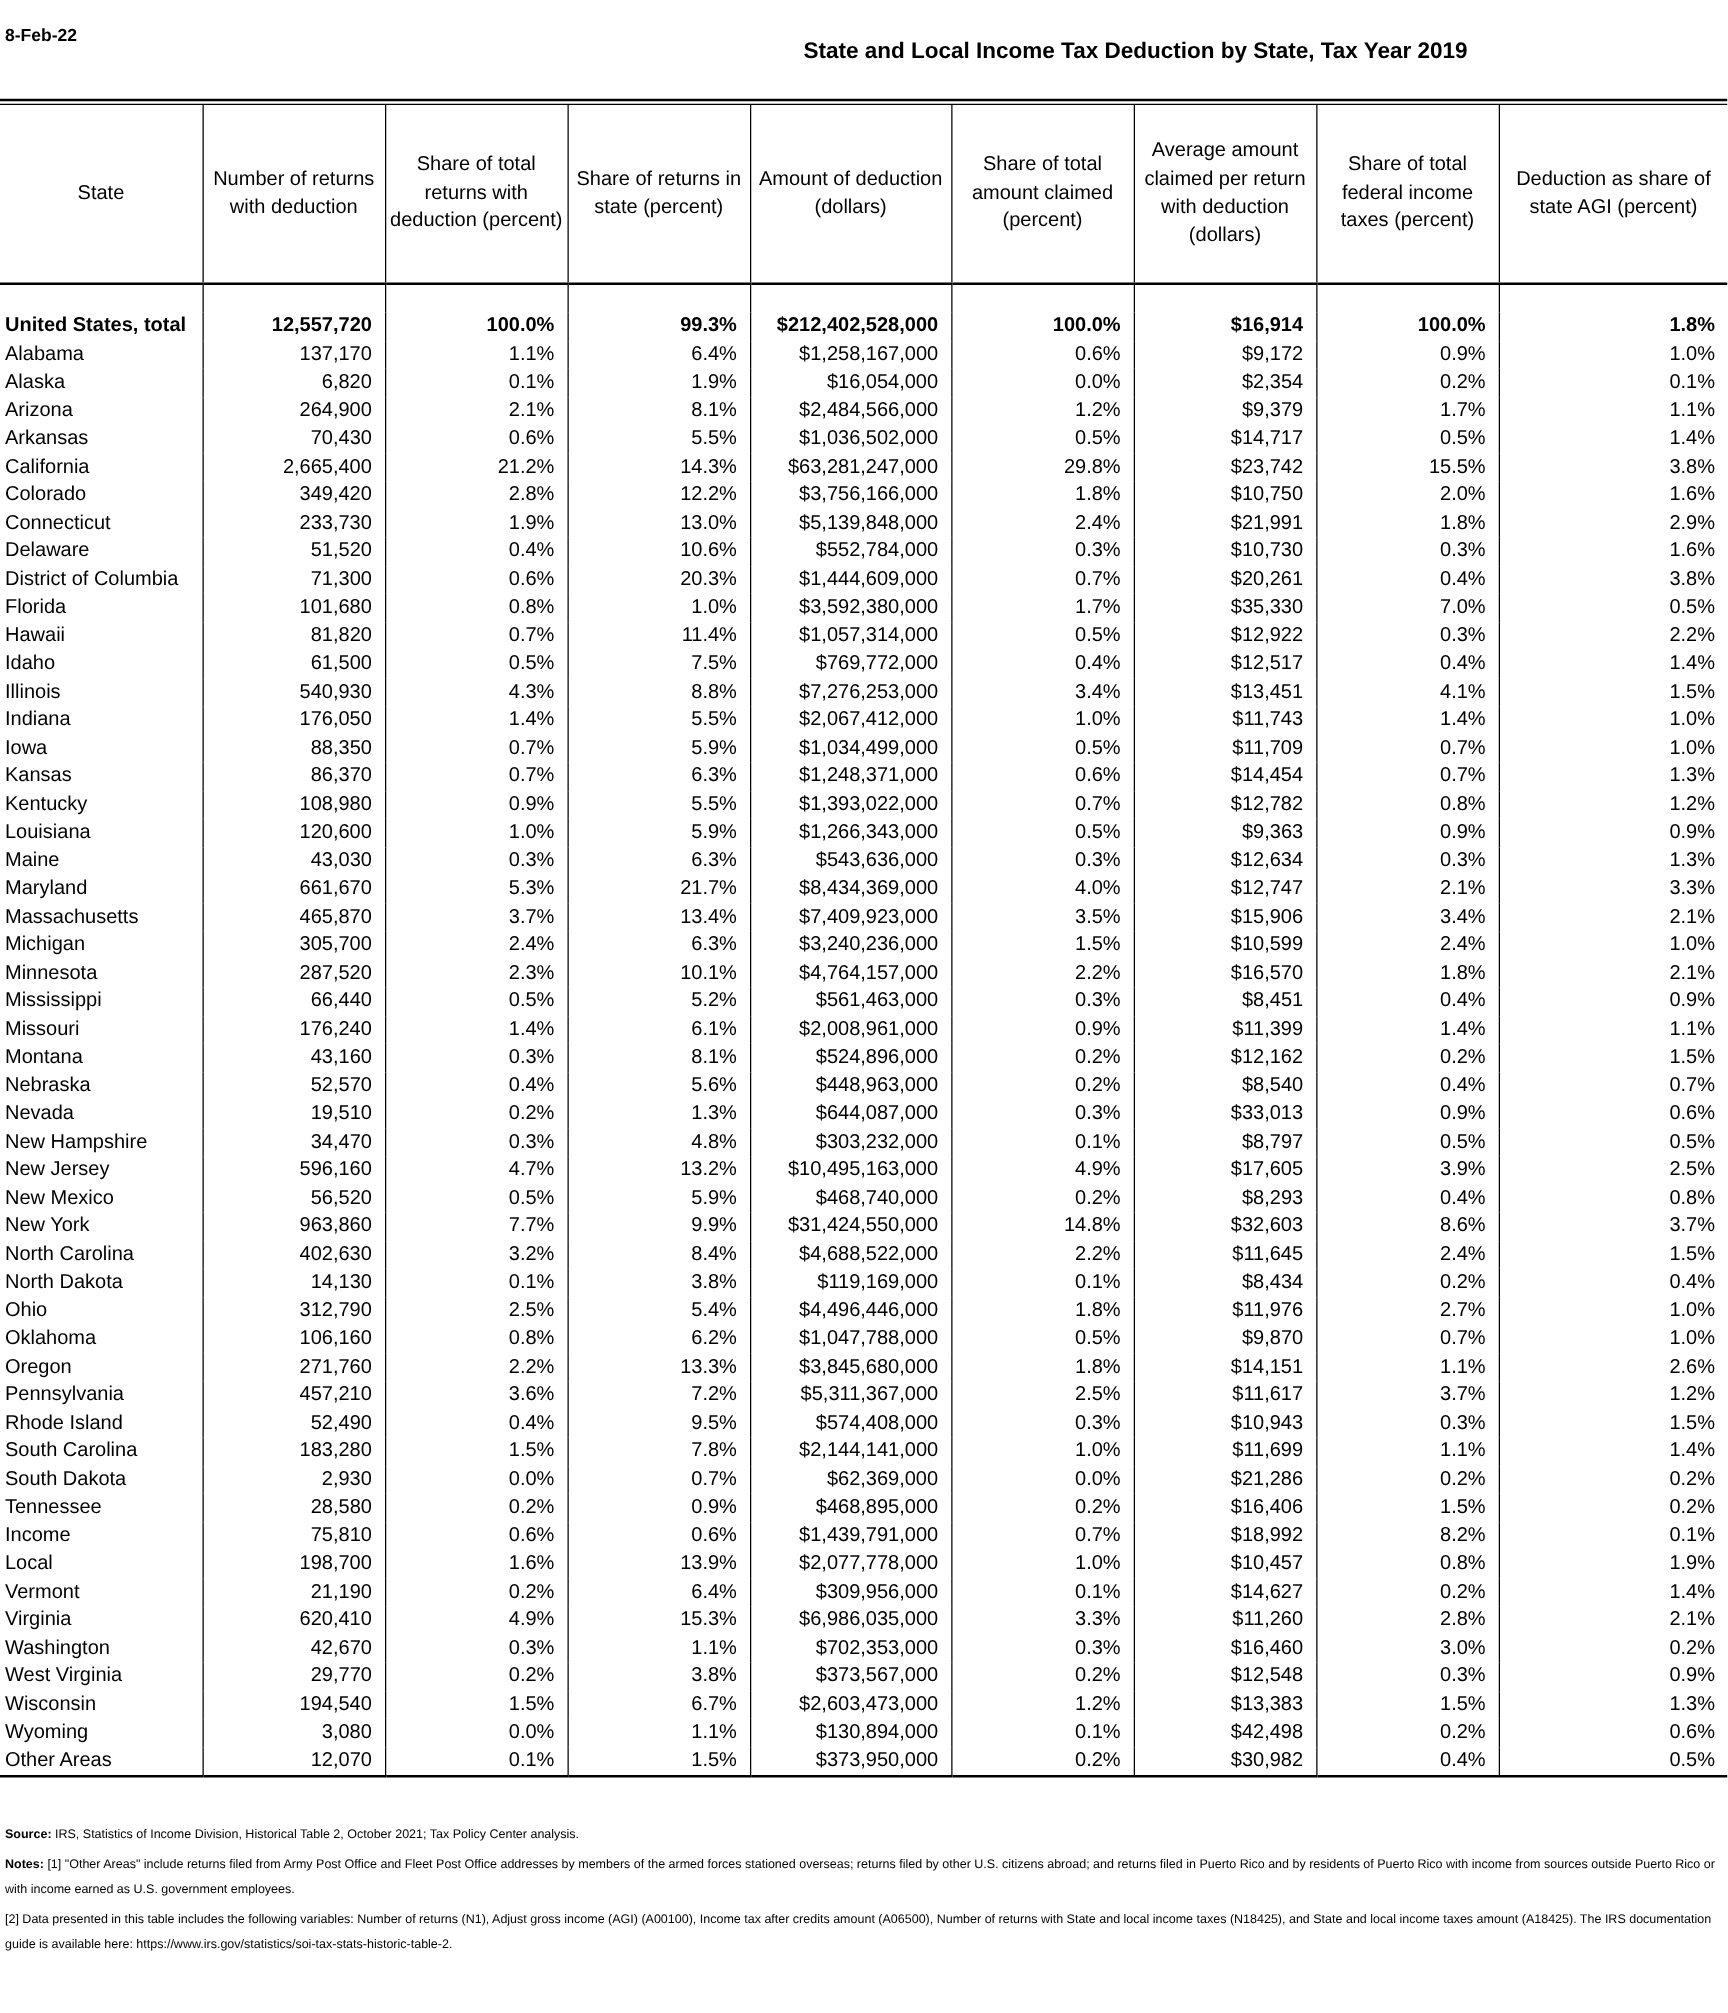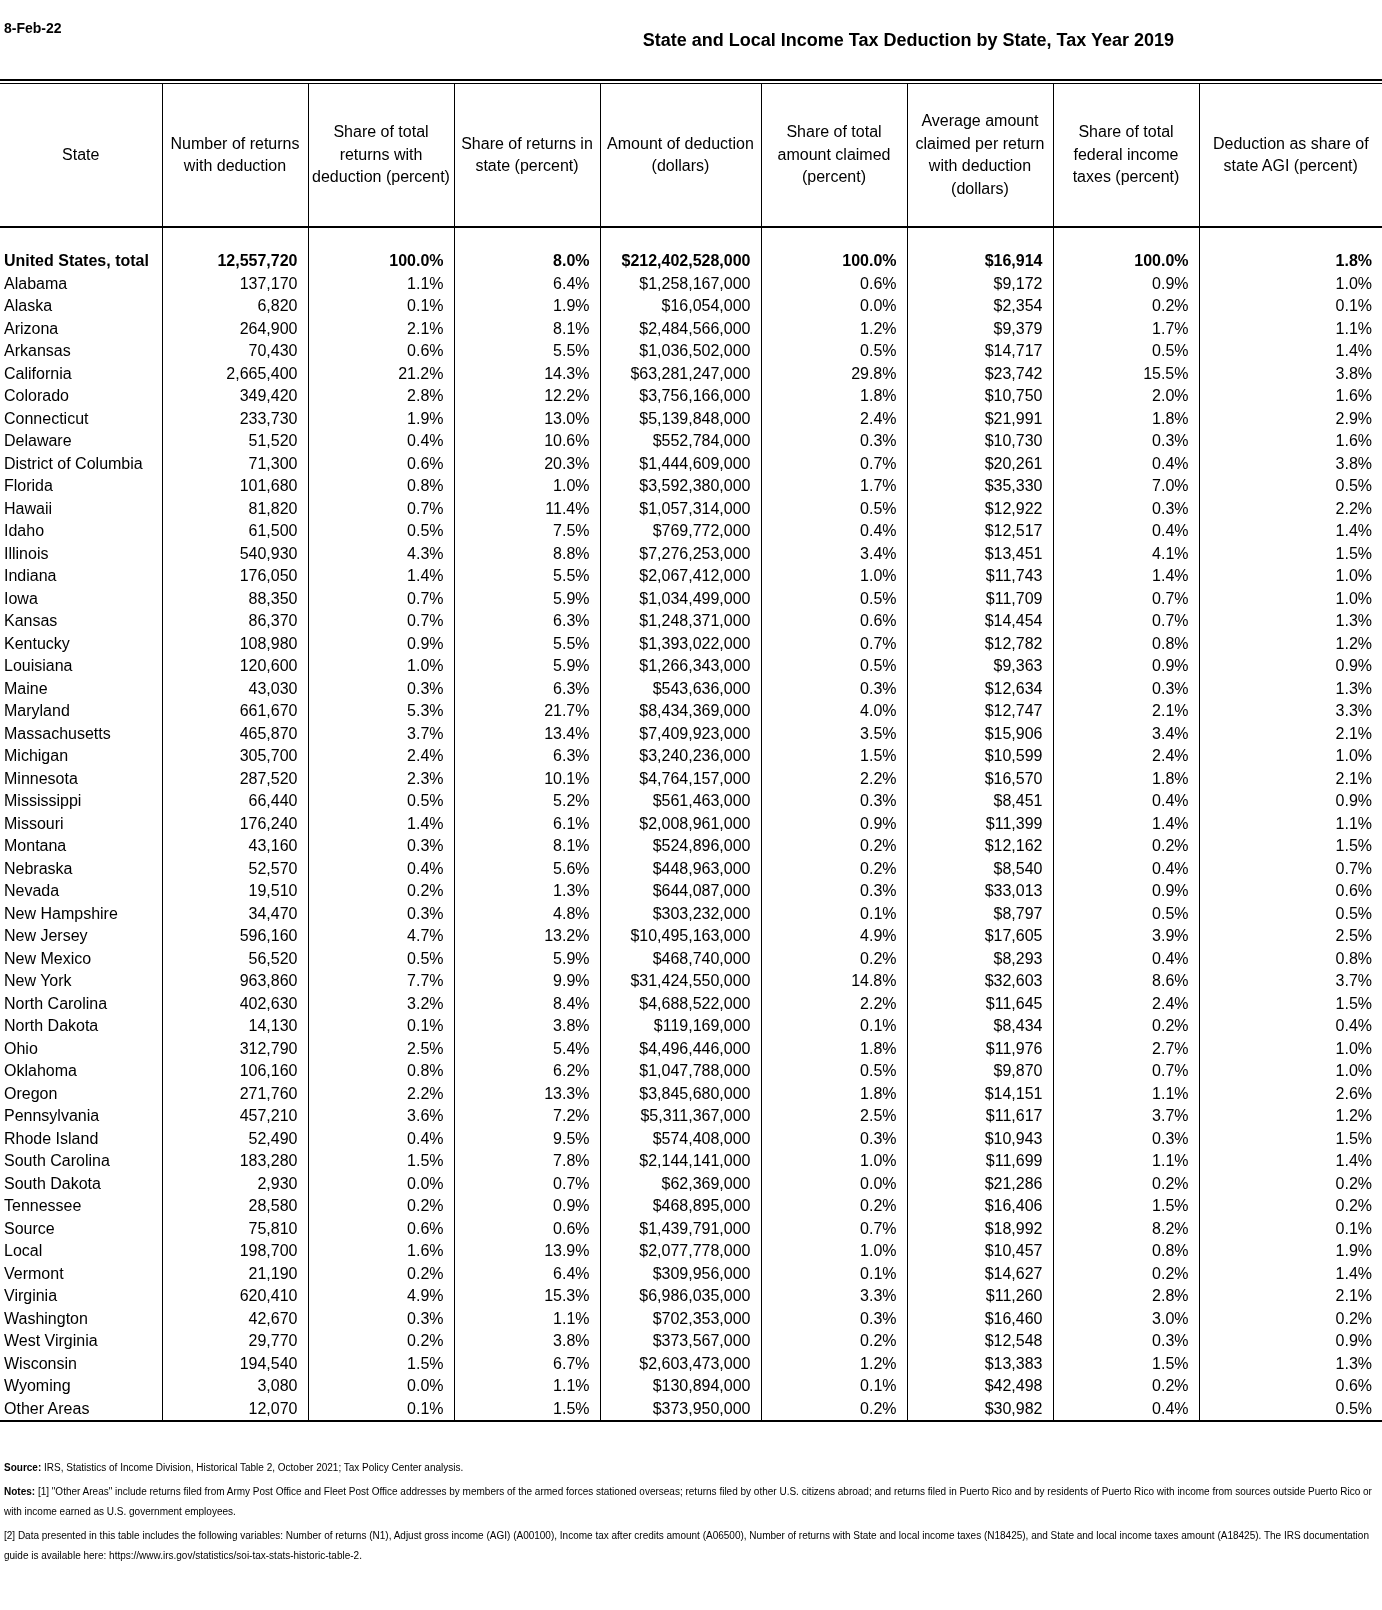--- a/index.html
+++ b/index.html
@@ -69,21 +69,21 @@
           <td></td>
           <td></td>
           <td></td>
           <td></td>
           <td></td>
         </tr>
       <tr class="total">
         <td class="s">United States, total</td>
         <td class="n">12,557,720</td>
         <td class="n">100.0%</td>
-        <td class="n">8.0%</td>
+        <td class="n">99.3%</td>
         <td class="n">$212,402,528,000</td>
         <td class="n">100.0%</td>
         <td class="n">$16,914</td>
         <td class="n">100.0%</td>
         <td class="n">1.8%</td>
       </tr>
     <tr>
           <td class="s">Alabama</td>
           <td class="n">137,170</td>
           <td class="n">1.1%</td>
@@ -539,21 +539,21 @@
           <td class="n">28,580</td>
           <td class="n">0.2%</td>
           <td class="n">0.9%</td>
           <td class="n">$468,895,000</td>
           <td class="n">0.2%</td>
           <td class="n">$16,406</td>
           <td class="n">1.5%</td>
           <td class="n">0.2%</td>
         </tr>
         <tr>
-          <td class="s">Source</td>
+          <td class="s">Income</td>
           <td class="n">75,810</td>
           <td class="n">0.6%</td>
           <td class="n">0.6%</td>
           <td class="n">$1,439,791,000</td>
           <td class="n">0.7%</td>
           <td class="n">$18,992</td>
           <td class="n">8.2%</td>
           <td class="n">0.1%</td>
         </tr>
         <tr>

